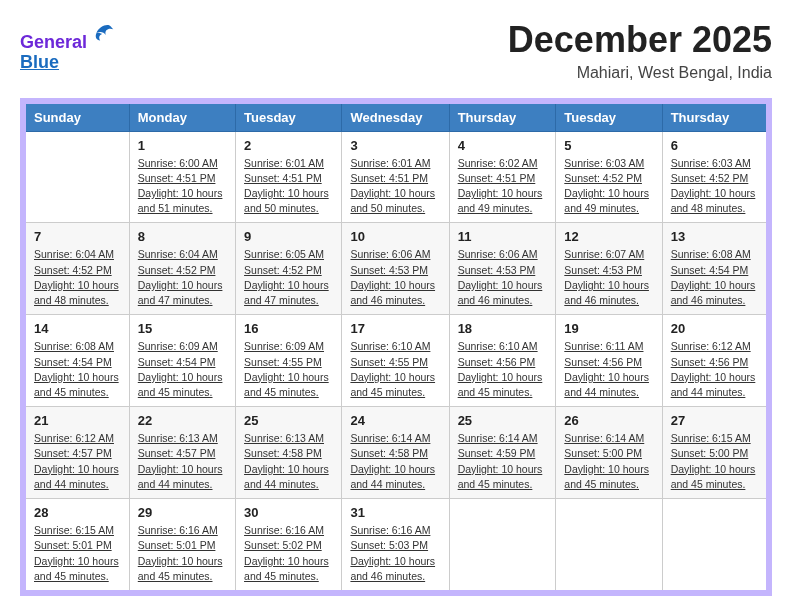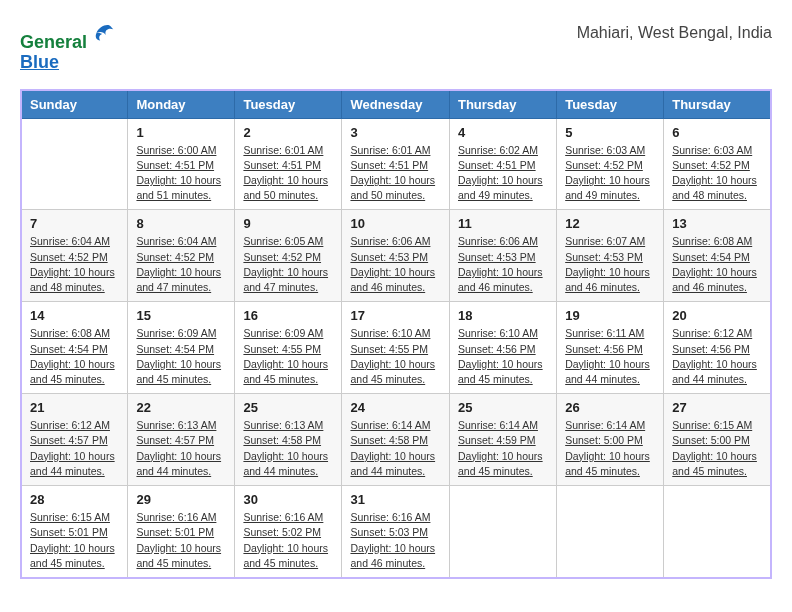--- a/index.html
+++ b/index.html
@@ -19,21 +19,21 @@
     .logo {
       display: flex;
       align-items: center;
       gap: 0;
     }
     .logo-text {
       font-size: 18px;
       font-weight: bold;
       line-height: 1.1;
     }
-    .logo-general { color: #15803d; }
+    .logo-general { color: #6d28d9; }
     .logo-blue { color: #1a6bbf; text-decoration: underline; }
     .logo-bird {
       width: 28px;
       height: 28px;
       margin-left: 2px;
     }
     .title-block {
       text-align: right;
     }
     .month-title {
@@ -44,21 +44,21 @@
     }
     .location {
       font-size: 16px;
       color: #444;
       margin-top: 4px;
       text-align: right;
     }
     .calendar {
       width: 100%;
       border-collapse: collapse;
-      border: 2px solid #c4b5fd;
+      border: 6px solid #c4b5fd;
       padding-left: 12px;
     }
     .calendar th {
       background-color: #3d7fc1;
       color: #fff;
       font-size: 13px;
       font-weight: bold;
       padding: 6px 8px;
       border: 1px solid #2d6aa8;
       text-align: left;
@@ -101,20 +101,21 @@
           <path d="M22 6 C18 4, 10 8, 8 14 C12 12, 16 13, 18 16 C16 10, 22 8, 26 10 C24 8, 23 6.5, 22 6Z" fill="#1a6bbf"></path>
           <path d="M8 14 C6 18, 8 22, 12 22 C10 19, 11 16, 14 15 C12 14, 10 13, 8 14Z" fill="#1a6bbf"></path>
         </svg>
       </div>
       <div class="logo-text">
         <span class="logo-blue">Blue</span>
       </div>
     </div>
   </div>
   <div class="title-block">
+    <div class="month-title">December 2025</div>
     <div class="location">Mahiari, West Bengal, India</div>
   </div>
 </div>
 
 <table class="calendar">
   <thead>
     <tr>
     <th>Sunday</th>
         <th>Monday</th>
         <th>Tuesday</th>

